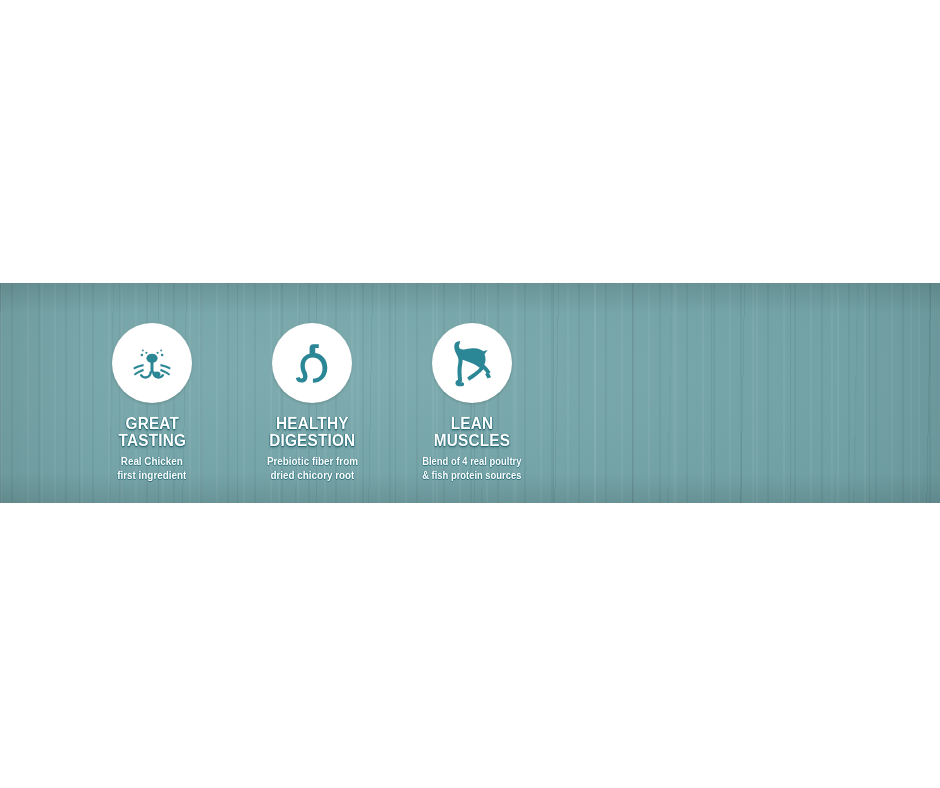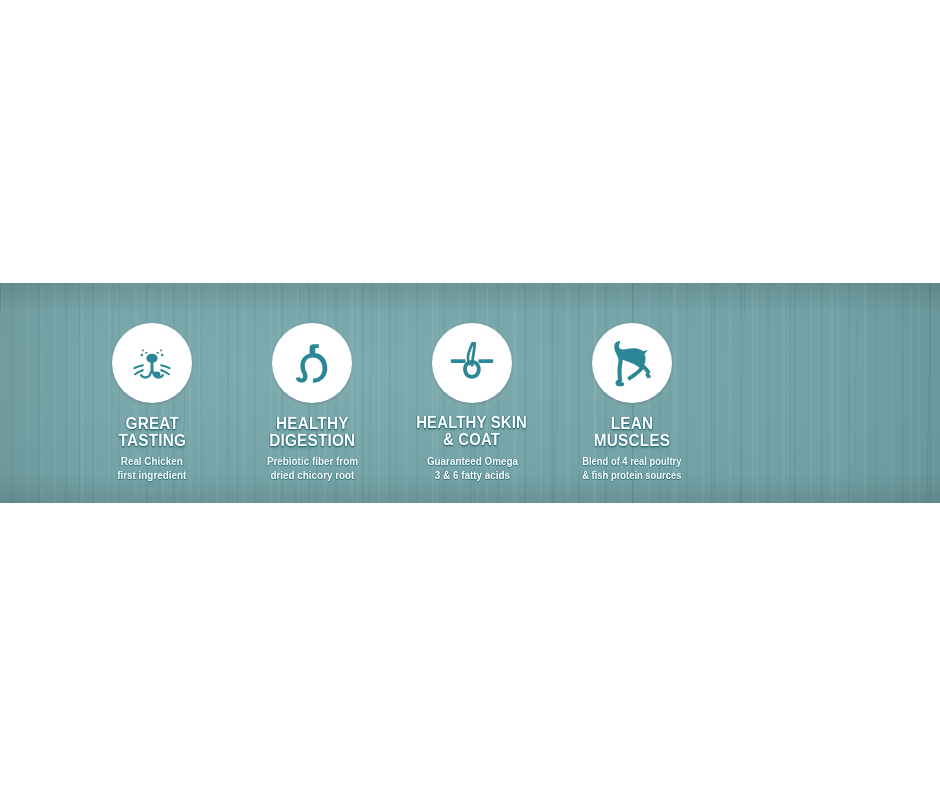--- a/index.html
+++ b/index.html
@@ -212,40 +212,20 @@
         <div class="headline">
           <span class="ln">HEALTHY</span>
           <span class="ln">DIGESTION</span>
         </div>
         <div class="body">
           <span class="ln">Prebiotic fiber from</span>
           <span class="ln">dried chicory root</span>
         </div>
       </div>
 
-      <div class="col c3">
-        <div class="icon-circle">
-          <svg width="52" height="52" viewBox="0 0 64 64" aria-hidden="true">
-            <g fill="#2b8795">
-              <rect x="6" y="27.5" width="18" height="4.6" rx="1"></rect>
-              <rect x="40" y="27.5" width="18" height="4.6" rx="1"></rect>
-              <path d="M31.6 6c-2.9 5.9-5.5 11.7-6.1 17.4-.5 4.8.8 8.6 2.5 12.1l2.6-1.4c-1.4-3.1-2.3-6.2-1.9-10 .5-4.7 2.4-9.3 4.6-14.1-.1 3.6-.5 7.1-1.1 10.7-.8 4.8-1.6 9.7-1.6 15.6h3.3c0-5.6.8-10.3 1.6-15 .8-4.9 1.6-9.8 1.3-15.2z"></path>
-              <path d="M31.9 28.4c-6.2 0-10.8 4.6-10.8 11.3 0 6.9 4.6 11.6 10.8 11.6s10.8-4.7 10.8-11.6c0-6.7-4.6-11.3-10.8-11.3zm0 4.6c3.6 0 6.1 2.7 6.1 6.7 0 4.2-2.5 7-6.1 7s-6.1-2.8-6.1-7c0-4 2.5-6.7 6.1-6.7z"></path>
-            </g>
-          </svg>
-        </div>
-        <div class="headline">
-          <span class="ln">HEALTHY SKIN</span>
-          <span class="ln">&amp; COAT</span>
-        </div>
-        <div class="body">
-          <span class="ln">Guaranteed Omega</span>
-          <span class="ln">3 &amp; 6 fatty acids</span>
-        </div>
-      </div>
 
       <div class="col c4">
         <div class="icon-circle">
           <svg width="56" height="52" viewBox="0 0 72 64" aria-hidden="true">
             <g fill="#2b8795">
               <path d="M17.8 4.2c-2.9.3-4.4 2.9-4.6 6.1-.2 3.4.9 6.6 2.4 9.6 1.3 2.6 2.5 4.7 2.9 7.2.3 1.9.1 3.9-.3 6-.6 3.2-.9 6-.9 9.1 0 4.6.5 9.3 1 14.2l5.1-.4c-.5-4.8-.9-9.2-.9-13.5 0-2.9.3-5.4.8-8.2.4-2.2.7-4.4.6-6.6 4.8 1.6 9.6 3.3 14.3 5.7 2.8 1.4 5.3 2.9 7.6 4.6-1.6 1.8-3.5 3.7-5.8 5.6-3.2 2.6-6.7 4.9-10.2 6.9l2.4 4.3c3.9-2.2 7.6-4.7 11.1-7.6 3-2.5 5.4-4.9 7.3-7.2 1.9 1.9 3.5 4 4.8 6.4l4.5-2.5c-2.1-3.8-4.9-7-8.1-9.8 1-2 1.5-4 1.6-6.1.1-2.6-.4-5-1.3-7.2l3.9-5.4-5.6 1.6c-1.2-1.1-2.5-1.9-3.9-2.5-3.2-1.4-6.7-1.7-10.2-1.4-3.7.3-7.3 1.2-10.7 1.4-2.1.1-3.7-.2-4.8-.9-1-.7-1.6-1.8-1.6-3.4 0-.9.2-1.6.5-2l-.1-.1c.7-1 1.1-2.3 1.1-3.7 0-.2 0-.4-.1-.6z"></path>
               <path d="M18.9 53.5c-2.3 0-4.2 1.9-4.2 4.2s1.9 4.2 4.2 4.2h4.4c1.4 0 2.6-1.2 2.6-2.6 0-1.4-1.2-2.6-2.6-2.6h-1.9c-.7-1.9-1.3-3.2-2.5-3.2z"></path>
               <path d="M52.8 46.5c1.2 1.7 2.2 3.5 3 5.5l4.7-1.8c-.9-2.4-2.1-4.6-3.5-6.7z"></path>
             </g>
           </svg>

